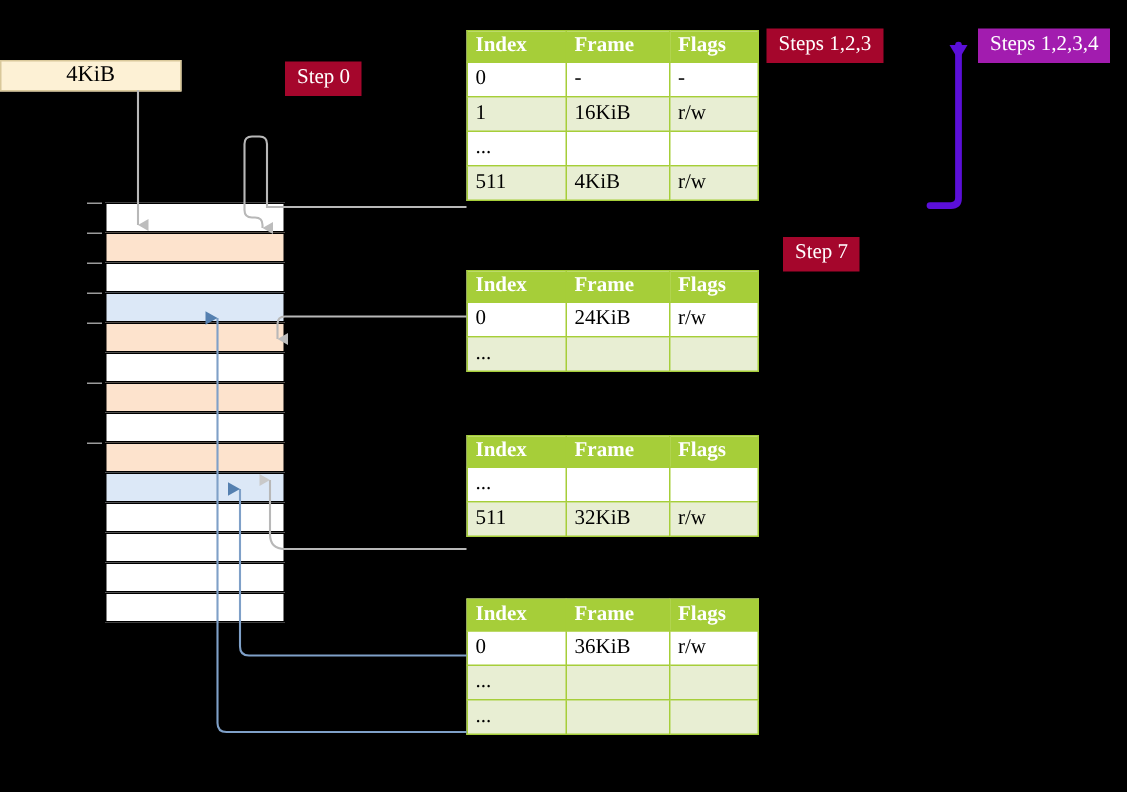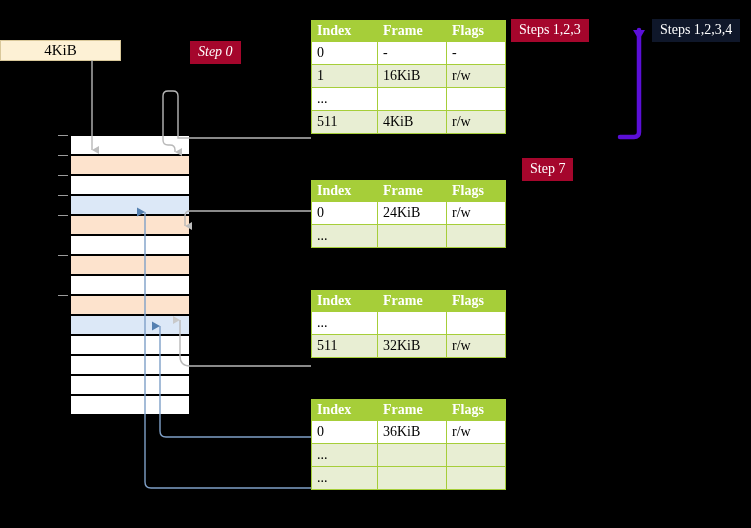--- a/index.html
+++ b/index.html
@@ -5,21 +5,21 @@
   html,body{margin:0;padding:0;background:#000;}
   body{width:751px;height:528px;position:relative;overflow:hidden;
        font-family:"Liberation Serif", serif;}
   .stage{position:absolute;left:0;top:0;width:751px;height:528px;}
 
   
   .badge{position:absolute;color:#fff;font-size:14px;line-height:1;
          padding:4px 8px 5px 8px;white-space:nowrap;
          font-family:"Liberation Serif", serif;}
   .badge.red{background:#a5062c;}
-  .badge.violet{background:#0f172a;}
+  .badge.violet{background:#a21caf;}
 
   
   .kib-box{position:absolute;left:0;top:40px;width:121px;height:21px;
            background:#fdf1d5;border:1px solid #d9c89a;
            box-sizing:border-box;display:flex;align-items:center;
            justify-content:center;font-size:15px;color:#000;}
 
   
   .memcol{position:absolute;left:70px;top:135px;width:120px;height:280px;}
   .memrow{position:absolute;left:0;width:120px;height:20px;
@@ -49,21 +49,21 @@
 </style>
 </head>
 <body>
 
 <div class="stage">
 
   <div class="kib-box">
     <span>4KiB</span>
   </div>
 
-  <div class="badge red" style="left:190px;top:41px;font-style:italic;">
+  <div class="badge red" style="left:190px;top:41px;">
     <span>Step 0</span>
   </div>
 
   <div class="badge red" style="left:511px;top:19px;">
     <span>Steps 1,2,3</span>
   </div>
 
   <div class="badge violet" style="left:652px;top:19px;">
     <span>Steps 1,2,3,4</span>
   </div>

